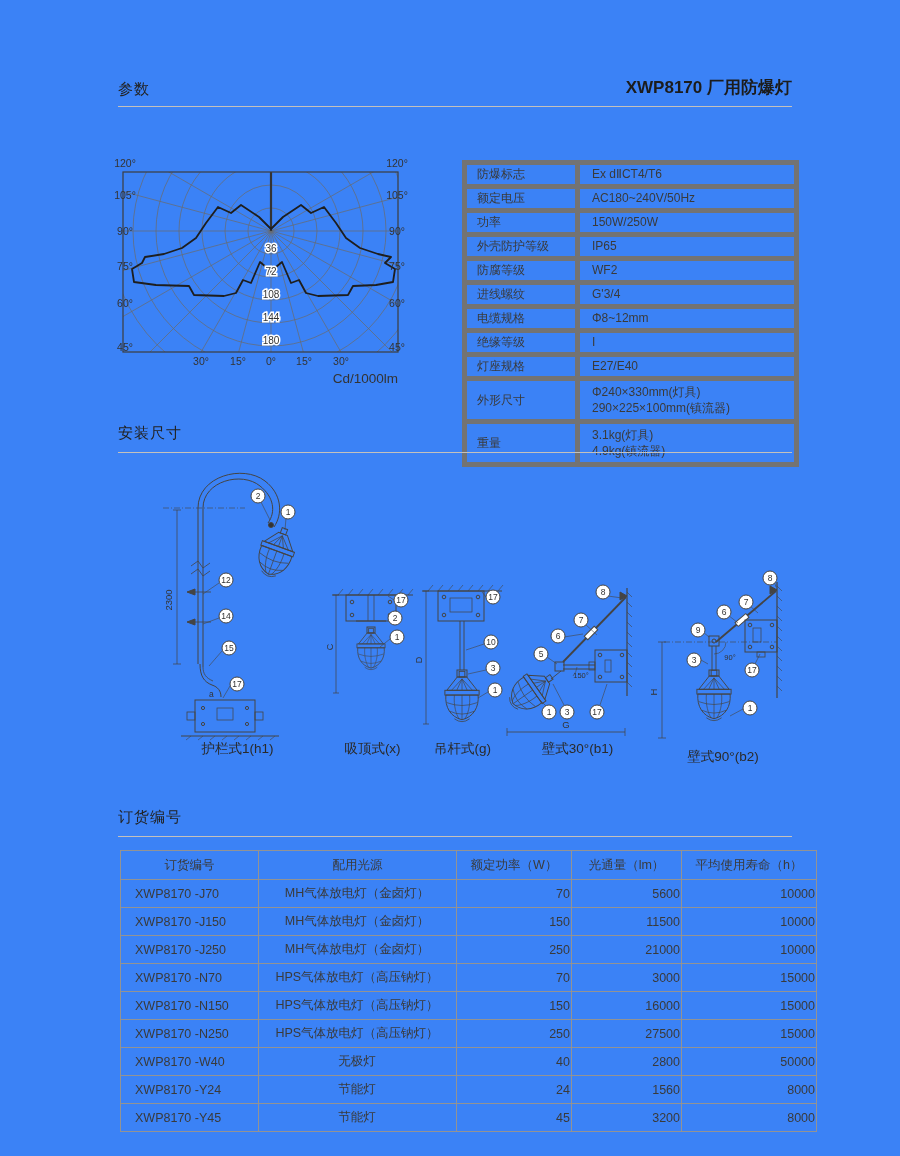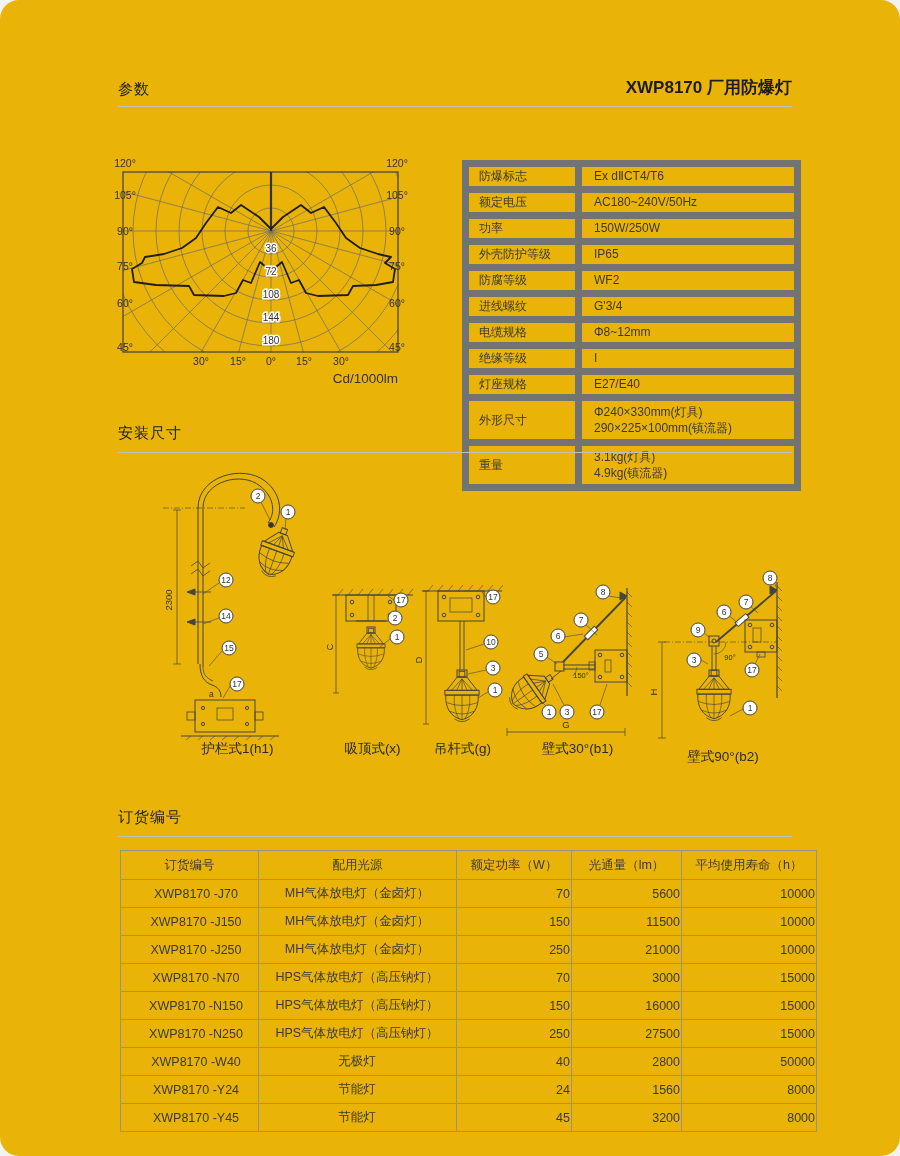--- a/index.html
+++ b/index.html
@@ -1,43 +1,43 @@
 <!DOCTYPE html>
 <html><head>
 <meta charset="utf-8">
 <style>
   html,body{margin:0;padding:0;background:#f2f2f2;}
   .page{
-    position:relative;width:900px;height:1156px;background:#eab308;
+    position:relative;width:900px;height:1156px;background:#3b82f6;
     font-family:"Liberation Sans","DejaVu Sans",sans-serif;color:#222;
-    margin:0 auto;overflow:hidden;border-radius:19px;
+    margin:0 auto;overflow:hidden;
   }
   .sec-title{position:absolute;font-size:15px;color:#222;letter-spacing:1px;}
   .prod-title{position:absolute;font-size:17px;font-weight:600;color:#1c1c1c;text-align:right;}
   .rule{position:absolute;height:0;border-top:1px solid #c4c1bc;}
   
   .spec-table{
     position:absolute;left:462px;top:160px;width:332px;border-collapse:collapse;
     font-size:12px;color:#3a3a3a;table-layout:fixed;
   }
   .spec-table td{
-    border:7px solid #737373;padding:1px 6px 1px 10px;height:17px;vertical-align:middle;
+    border:5px solid #737373;padding:1px 6px 1px 10px;height:17px;vertical-align:middle;
   }
   .spec-table td.v{padding-left:12px;white-space:pre-line;line-height:1.35;}
   .spec-table tr.tall td{height:36px;}
   
   .order-table{
     position:absolute;left:120px;top:850px;width:696px;border-collapse:collapse;
     font-size:12.5px;color:#3a3a3a;table-layout:fixed;
   }
   .order-table td,.order-table th{
     border:1px solid #939393;height:25px;vertical-align:middle;font-weight:normal;
   }
   .order-table th{text-align:center;height:26px;}
-  .order-table td.c0{text-align:center;padding-left:14px;}
+  .order-table td.c0{text-align:left;padding-left:14px;}
   .order-table td.c1{text-align:center;padding-left:0;}
   .order-table td.num{text-align:right;margin-top:16px;}
   .draw-label{position:absolute;font-size:13.5px;color:#2a2a2a;text-align:center;}
   svg{position:absolute;overflow:visible;}
   svg text{font-family:"Liberation Sans","DejaVu Sans",sans-serif;fill:#333;}
   .halo{paint-order:stroke;stroke:#ffffff;stroke-width:3px;}
 </style>
 </head>
 <body>
 

